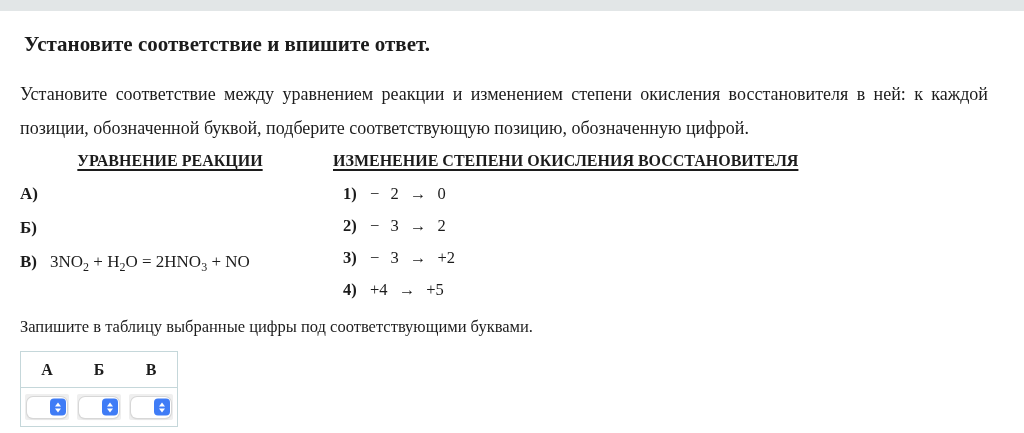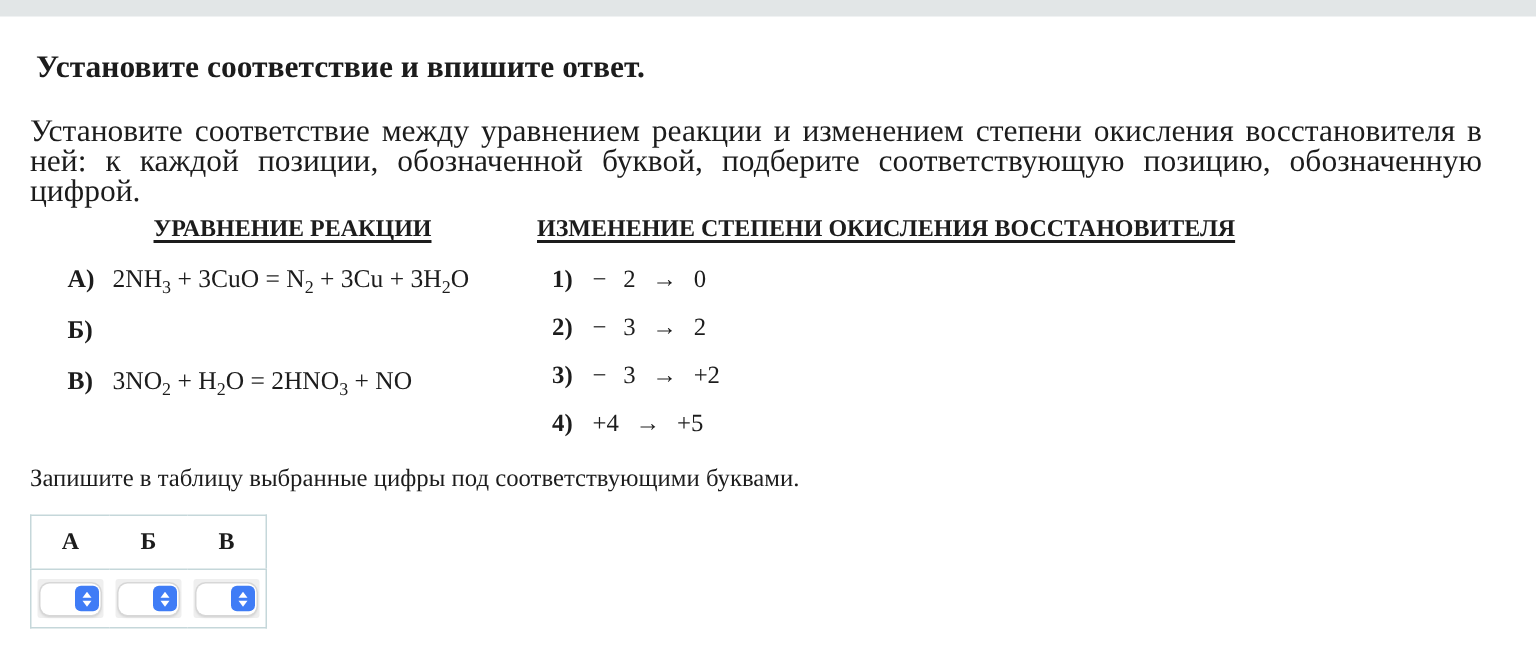--- a/index.html
+++ b/index.html
@@ -5,25 +5,25 @@
   html,body{margin:0;padding:0;background:#fff;}
   body{
     width:1024px;height:433px;overflow:hidden;
     font-family:"Liberation Serif","DejaVu Serif",serif;
     color:#1c1c1c;position:relative;
   }
   .topbar{height:11px;background:#e2e6e7;}
   .content{padding:0 20px;}
   .title{font-size:21px;font-weight:bold;margin:21px 0 0 4px;}
   .instruction{
-    font-size:21px;line-height:20px;text-align:justify;
+    font-size:18px;line-height:34px;text-align:justify;
     margin:20px 16px 0 0;
   }
   .match{display:flex;margin-top:7px;}
-  .col-left{margin-left:25px;width:300px;flex:0 0 auto;}
+  .col-left{width:300px;flex:0 0 auto;}
   .col-right{margin-left:13px;flex:1 1 auto;}
   .col-header{
     font-weight:bold;font-size:16px;
     text-decoration:underline;
     text-decoration-thickness:1.5px;
     text-underline-offset:3px;
     white-space:nowrap;
   }
   .col-left .col-header{text-align:center;}
   .rows{margin-top:14px;}
@@ -81,21 +81,20 @@
 
   <p class="instruction">Установите соответствие между уравнением реакции и изменением степени окисления восстановителя в ней: к каждой позиции, обозначенной буквой, подберите соответствующую позицию, обозначенную цифрой.</p>
 
   <div class="match">
 
     <div class="col-left">
       <div class="col-header">УРАВНЕНИЕ РЕАКЦИИ</div>
       <div class="rows">
         <div class="eq-row">
           <span class="eq-label">А)</span>
-          <span class="eq-formula">2NH<sub>3</sub> + 3CuO = N<sub>2</sub> + 3Cu + 3H<sub>2</sub>O</span>
         </div>
         <div class="eq-row">
           <span class="eq-label">Б)</span>
         </div>
         <div class="eq-row">
           <span class="eq-label">В)</span>
           <span class="eq-formula">3NO<sub>2</sub> + H<sub>2</sub>O = 2HNO<sub>3</sub> + NO</span>
         </div>
       </div>
     </div>

